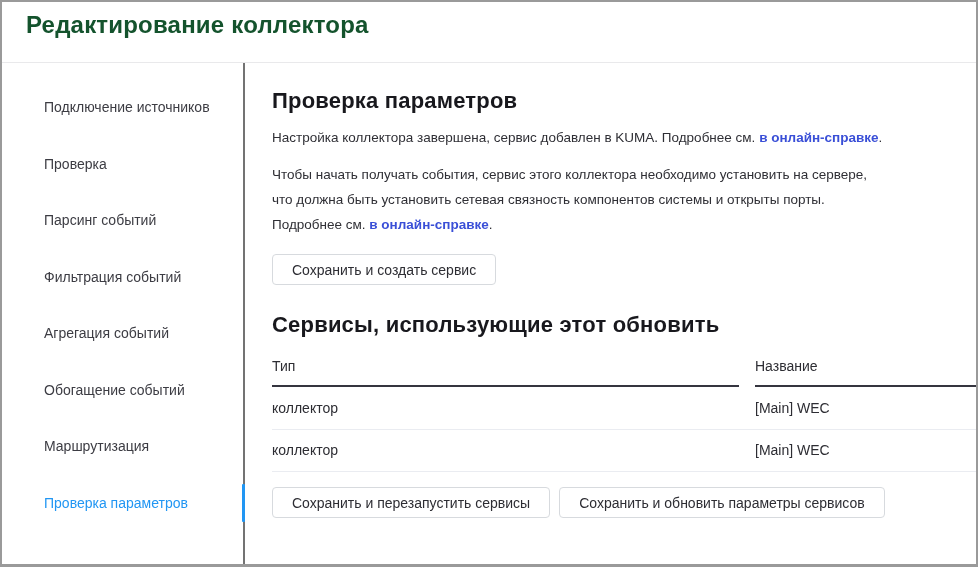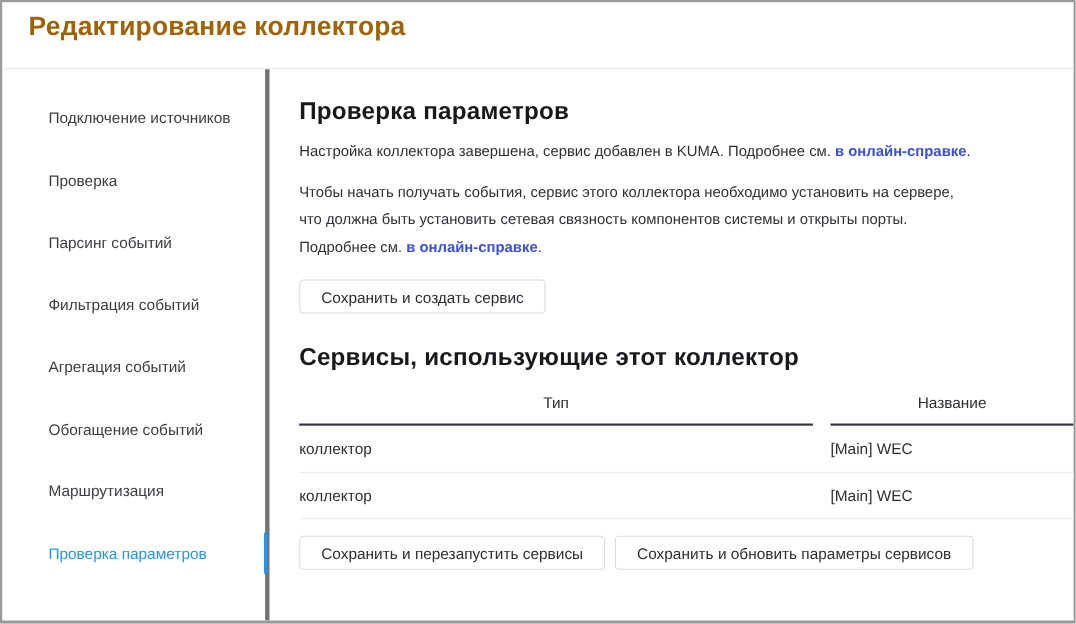--- a/index.html
+++ b/index.html
@@ -20,30 +20,30 @@
 
   
   .titlebar {
     flex: 0 0 61px;
     border-bottom: 1px solid #e9e9eb;
     padding: 9px 0 0 24px;
   }
   .page-title {
     font-size: 24px;
     font-weight: 700;
-    color: #a16207;
+    color: #14532d;
     letter-spacing: 0.2px;
   }
 
   
   .bodyrow { flex: 1; display: flex; min-height: 0; }
 
   .sidebar {
     flex: 0 0 243px;
-    border-right: 4px solid #737373;
+    border-right: 2px solid #737373;
     padding-top: 16px;
   }
   .nav-item {
     height: 56.5px;
     display: flex;
     align-items: center;
     padding-left: 42px;
     font-size: 14px;
     color: #3c3c43;
     cursor: pointer;
@@ -117,21 +117,20 @@
   }
 
   
   .services-table { margin-top: 20px; }
   .thead { display: flex; }
   .th {
     font-size: 14px;
     color: #2d2d33;
     padding-bottom: 11px;
     border-bottom: 2px solid #35353f;
-    text-align: center;
   }
   .th.col-type { width: 467px; margin-right: 16px; }
   .th.col-name { flex: 1; }
   .tr {
     display: flex;
     align-items: center;
     height: 42.5px;
     border-bottom: 1px solid #eaecf1;
     cursor: pointer;
   }
@@ -170,21 +169,21 @@
       <p class="para"><span>Настройка коллектора завершена, сервис добавлен в KUMA. Подробнее см. </span><a class="help-link">в онлайн-справке</a><span>.</span></p>
 
       <p class="para">
           <span class="pline">Чтобы начать получать события, сервис этого коллектора необходимо установить на сервере,</span>
           <span class="pline">что должна быть установить сетевая связность компонентов системы и открыты порты.</span>
           <span class="pline"><span>Подробнее см. </span><a class="help-link">в онлайн-справке</a><span>.</span></span>
         </p>
 
       <button class="btn btn-save-create">Сохранить и создать сервис</button>
 
-      <h2 class="section-title">Сервисы, использующие этот коллектор</h2>
+      <h2 class="section-title">Сервисы, использующие этот обновить</h2>
 
       <div class="services-table">
         <div class="thead">
           <div class="th col-type">Тип</div>
           <div class="th col-name">Название</div>
         </div>
         <div class="tr">
           <div class="td col-type">коллектор</div>
           <div class="td col-name">[Main] WEC</div>
         </div>

